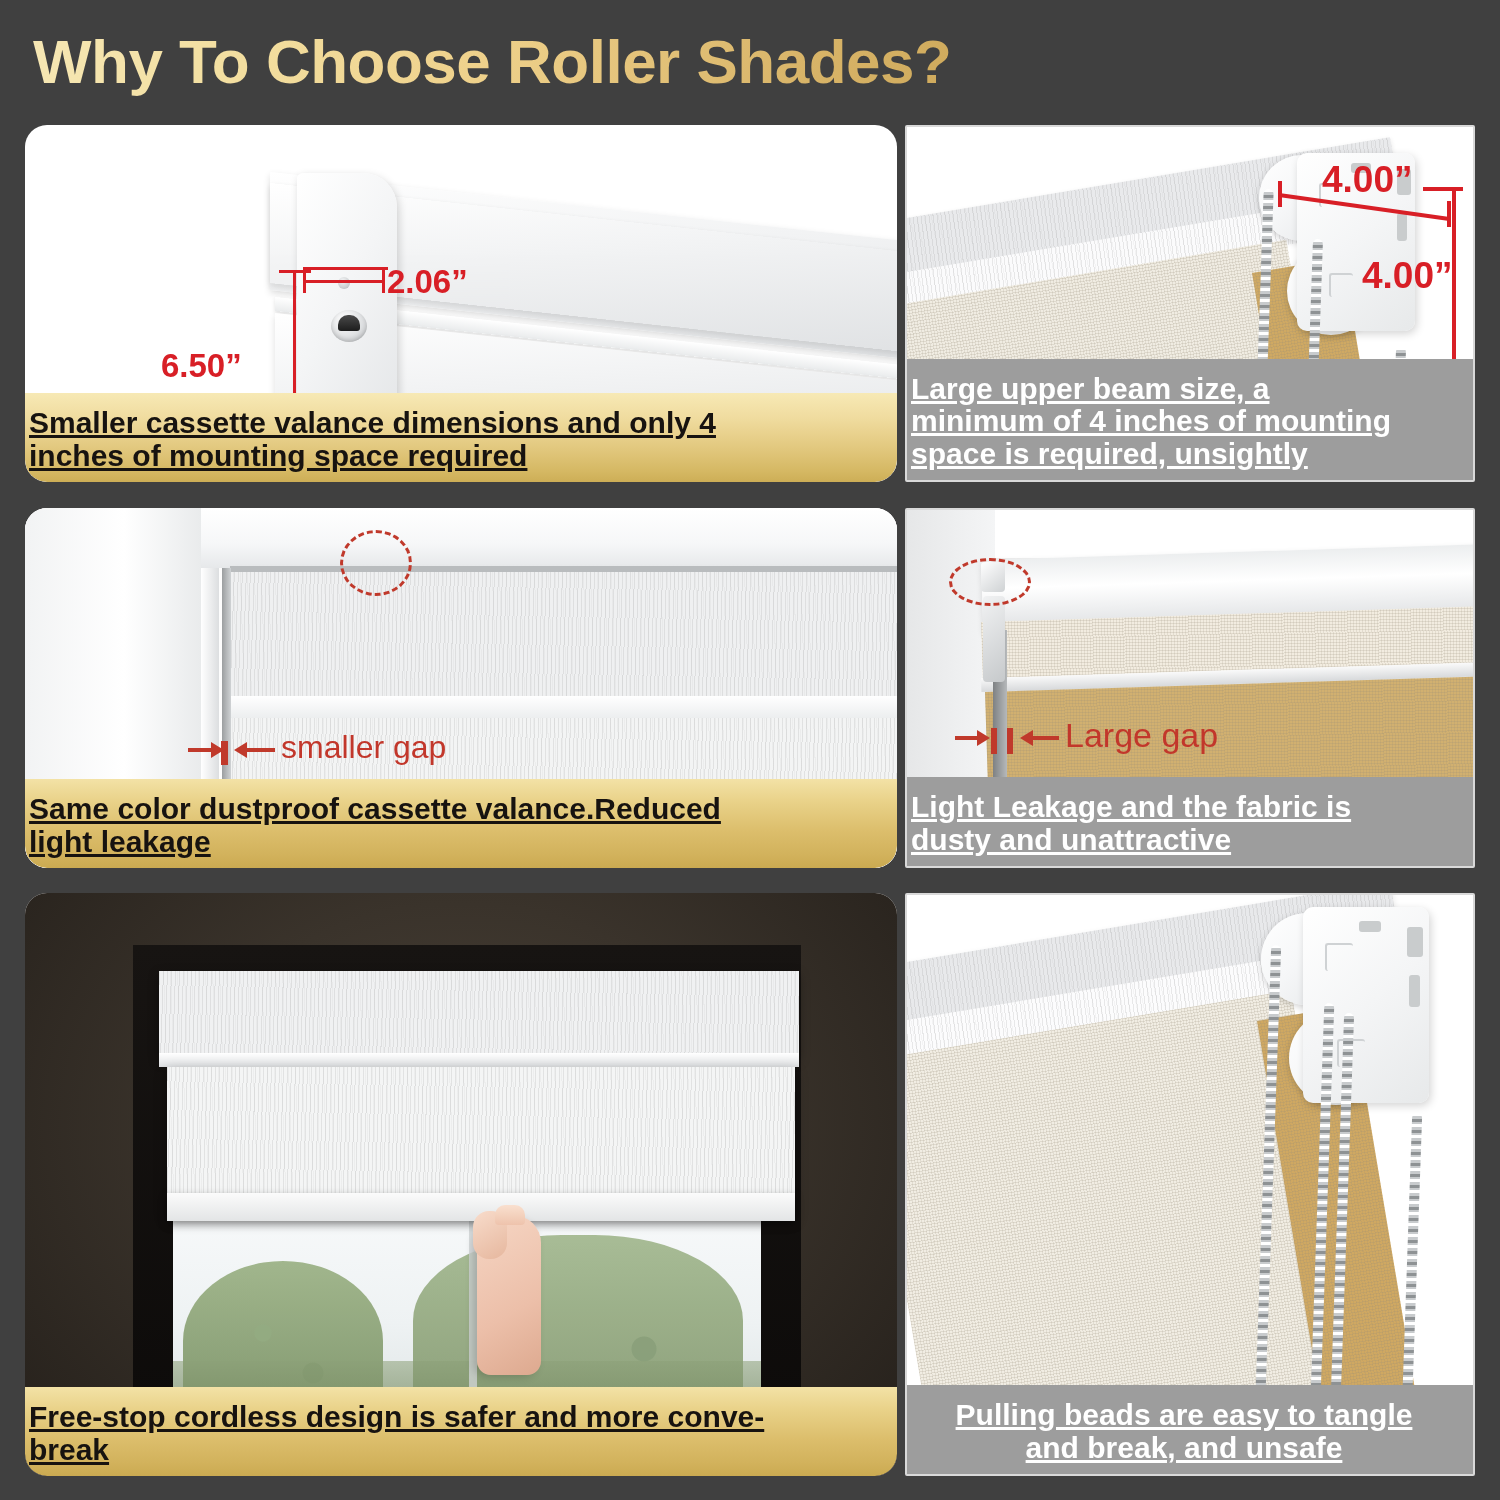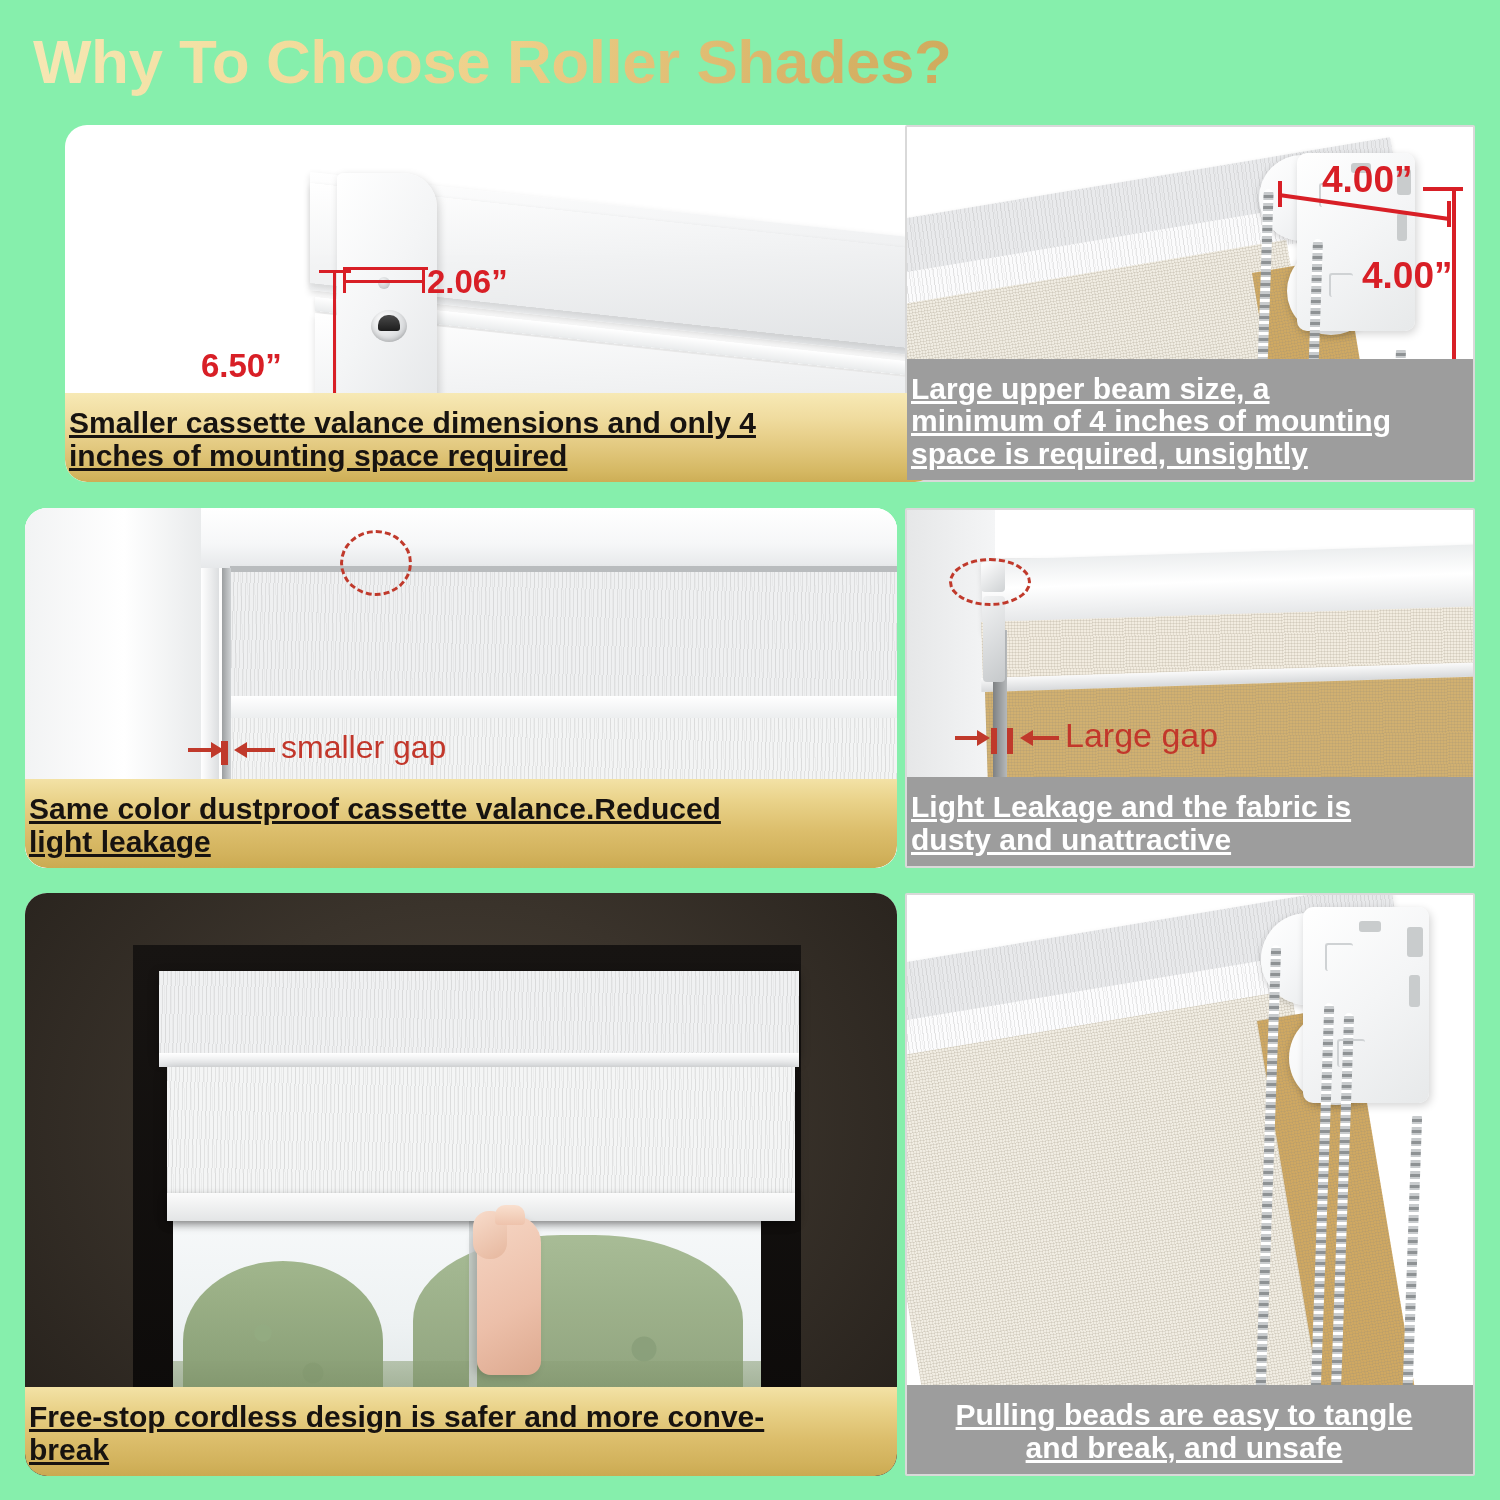--- a/index.html
+++ b/index.html
@@ -2,21 +2,21 @@
 <html><head>
 <meta charset="utf-8">
 <style>
   * { margin:0; padding:0; box-sizing:border-box; }
   html,body{
     width:1500px; height:1500px;
     background:#2b2a27;
     font-family:"Liberation Sans", sans-serif;
     overflow:hidden;
   }
-  #root{ position:relative; width:1500px; height:1500px; background:#86efac; }
+  #root{ position:relative; width:1500px; height:1500px; background:#404040; }
 
   
   #title{
     position:absolute; left:33px; top:24px; width:1100px; height:76px;
     font-size:62px; font-weight:bold; letter-spacing:-0.5px; line-height:76px;
     white-space:nowrap;
     background:linear-gradient(100deg,#f6e7b4 0%,#f3dfa1 18%,#eed08a 42%,#d8b468 70%,#c59f4f 100%);
     -webkit-background-clip:text; background-clip:text;
     color:transparent; -webkit-text-fill-color:transparent;
   }
@@ -94,21 +94,21 @@
   .cap-l{ font-size:30px; }
   .cap-r{ font-size:30px; }
 </style>
 </head>
 <body>
 
 <div id="root">
 
   <div id="title">Why To Choose Roller Shades?</div>
 
-  <div class="panel left" style="left:25px; top:125px; width:872px; height:357px;margin-left:40px;">
+  <div class="panel left" style="left:25px; top:125px; width:872px; height:357px;">
     <div class="stage">
 
       <div class="p1-valbody" style="left:245px; top:47px; width:700px; height:118px;
            transform:skewY(6.2deg); transform-origin:left top; border-radius:0 10px 0 0;"></div>
       <div class="p1-valbody fabric" style="left:245px; top:58px; width:690px; height:100px;
            transform:skewY(6.2deg); transform-origin:left top; opacity:.95;"></div>
 
       <div style="position:absolute; left:250px; top:172px; width:690px; height:14px;
            transform:skewY(6.2deg); transform-origin:left top;
            background:linear-gradient(180deg,#ffffff,#e9ebec); box-shadow:0 2px 4px rgba(0,0,0,.12);"></div>

